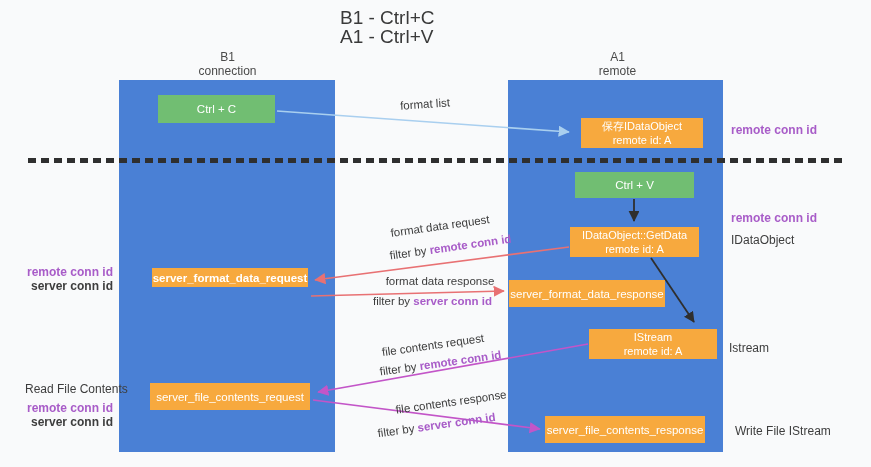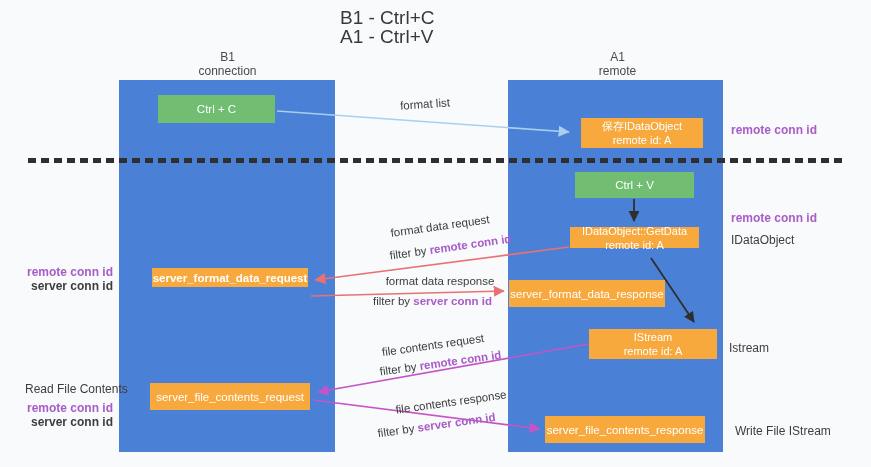--- a/index.html
+++ b/index.html
@@ -86,21 +86,21 @@
   <div class="abs node green" style="left:158px;top:95px;width:117px;height:28px;">
     <span>Ctrl + C</span>
   </div>
   <div class="abs node orange" style="left:573px;top:118px;width:122px;height:30px;font-size:11px;margin-left:8px;">
     <span>保存IDataObject</span>
     <span>remote id: A</span>
   </div>
   <div class="abs node green" style="left:575px;top:172px;width:119px;height:26px;">
     <span>Ctrl + V</span>
   </div>
-  <div class="abs node orange" style="left:570px;top:227px;width:129px;height:21px;font-size:11px;">
+  <div class="abs node orange" style="left:570px;top:227px;width:129px;height:30px;font-size:11px;">
     <span>IDataObject::GetData</span>
     <span>remote id: A</span>
   </div>
   <div class="abs node orange" style="left:152px;top:268px;width:156px;height:19px;font-weight:bold;">
     <span>server_format_data_request</span>
   </div>
   <div class="abs node orange" style="left:509px;top:280px;width:156px;height:27px;">
     <span>server_format_data_response</span>
   </div>
   <div class="abs node orange" style="left:589px;top:329px;width:128px;height:30px;font-size:11px;">

